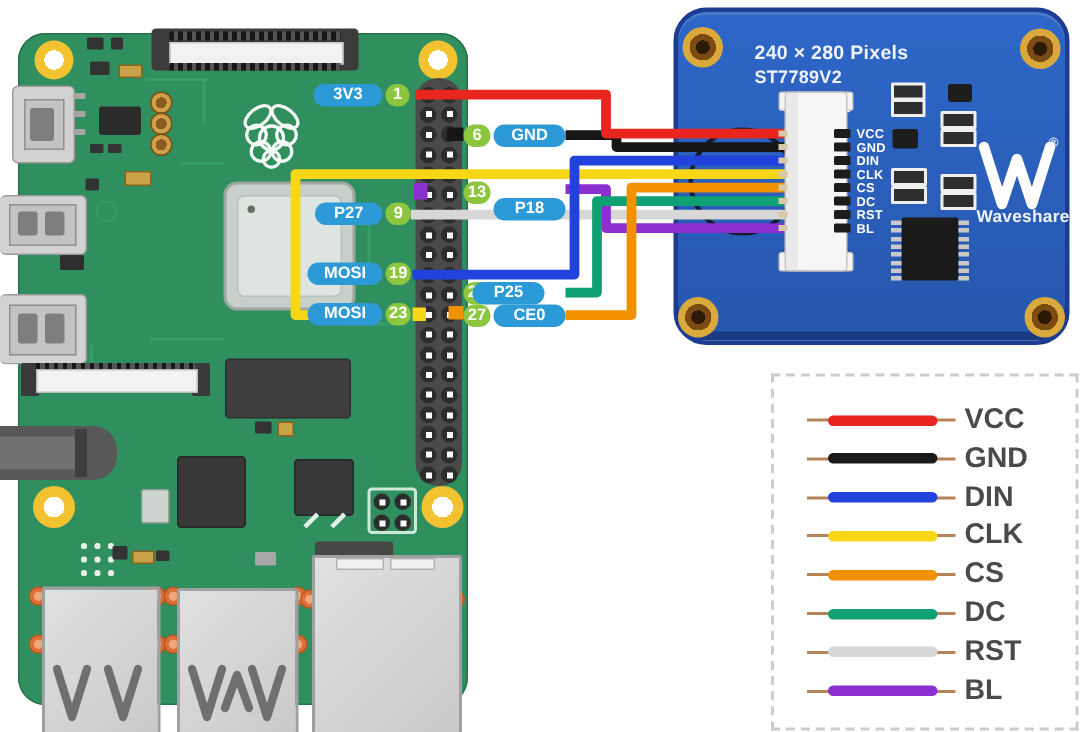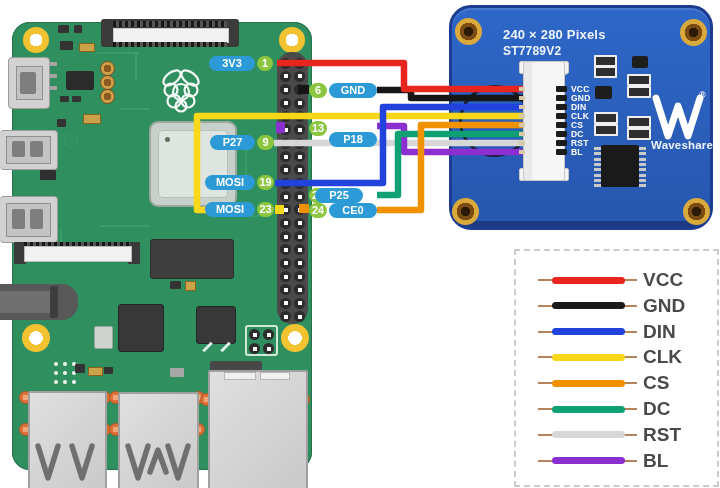--- a/index.html
+++ b/index.html
@@ -453,15 +453,15 @@
     <div class="plabel green" style="left:309px;top:121px;width:18px">13</div>
     <div class="plabel blue" style="left:329px;top:132px;width:48px">P18</div>
     <div class="plabel blue" style="left:210px;top:135px;width:45px">P27</div>
     <div class="plabel green" style="left:257px;top:135px;width:17px">9</div>
     <div class="plabel blue" style="left:205px;top:175px;width:50px">MOSI</div>
     <div class="plabel green" style="left:257px;top:175px;width:17px">19</div>
     <div class="plabel green" style="left:309px;top:188px;width:18px">29</div>
     <div class="plabel blue" style="left:315px;top:188px;width:48px">P25</div>
     <div class="plabel blue" style="left:205px;top:202px;width:50px">MOSI</div>
     <div class="plabel green" style="left:257px;top:202px;width:17px">23</div>
-    <div class="plabel green" style="left:309px;top:203px;width:18px">24</div>
+    <div class="plabel green" style="left:309px;top:203px;width:18px">27</div>
     <div class="plabel blue" style="left:329px;top:203px;width:48px">CE0</div>
   </div>
 
 </body></html>

